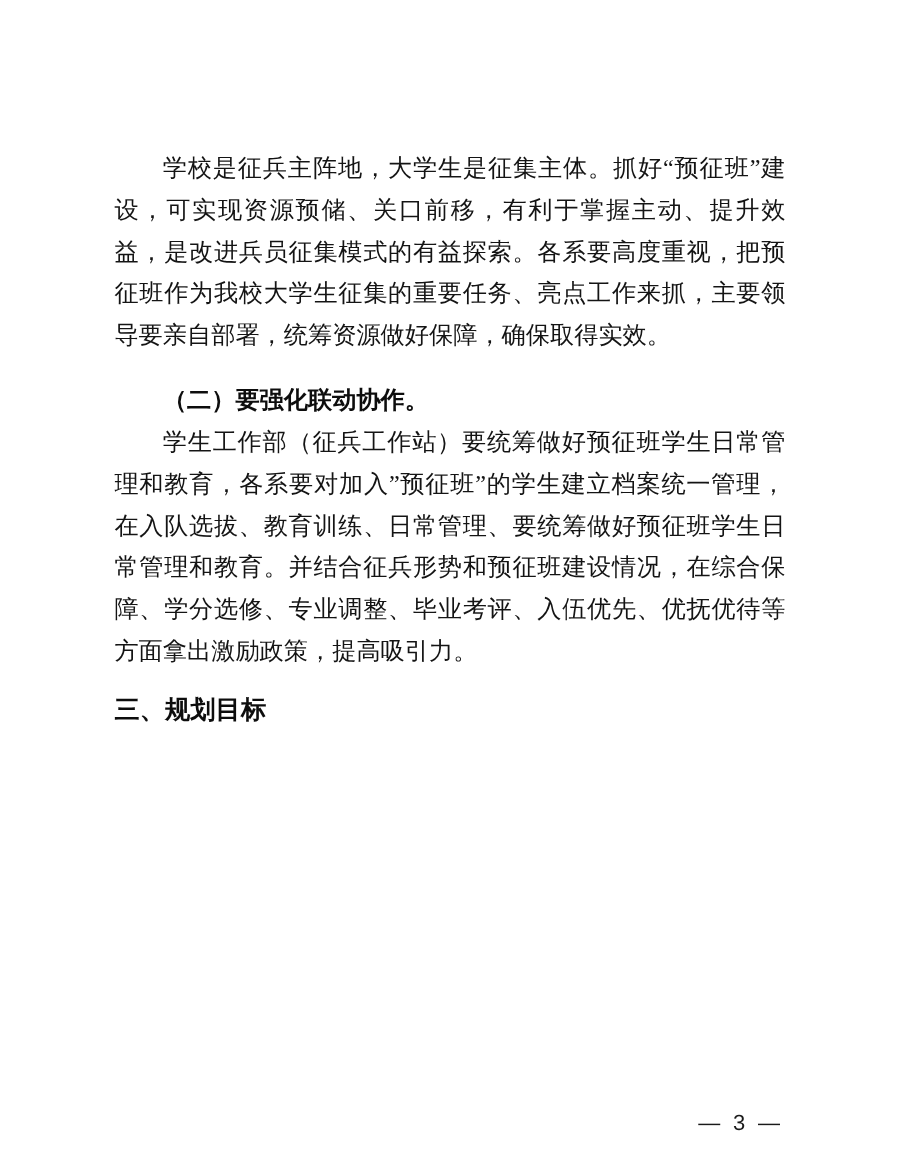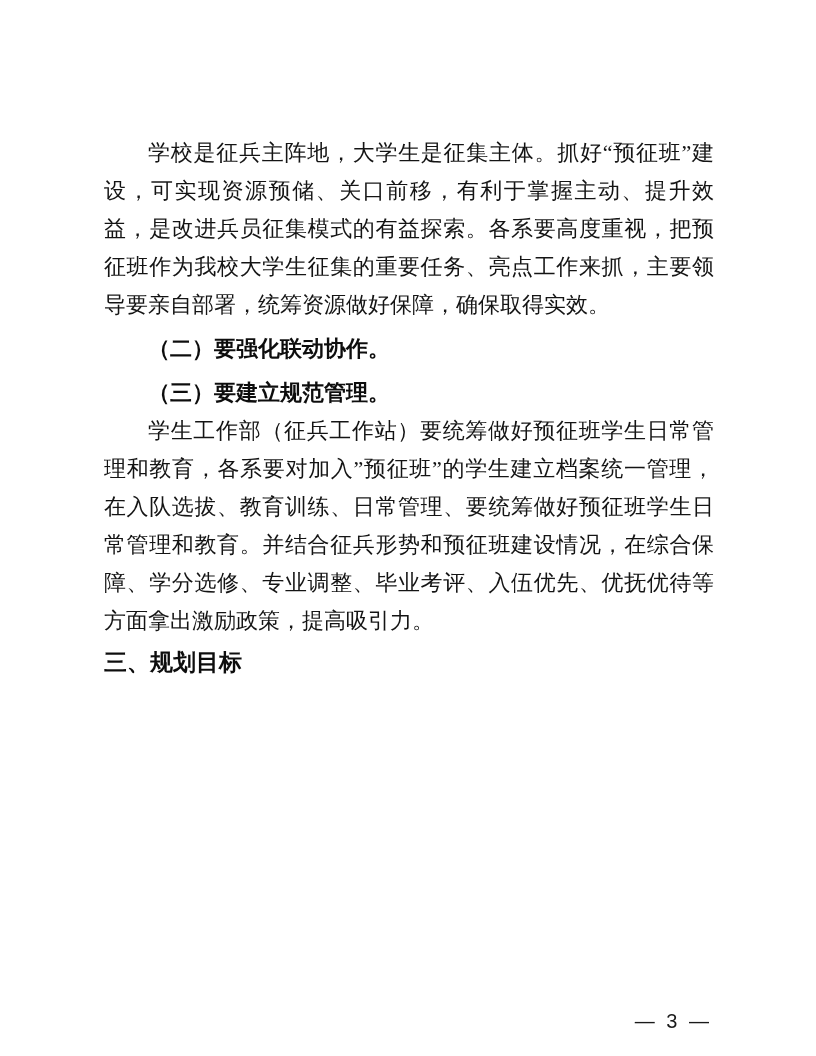--- a/index.html
+++ b/index.html
@@ -27,48 +27,47 @@
     text-align: justify;
     text-indent: 2em;
     font-family: "Liberation Serif", "DejaVu Serif", serif;
     color: #141414;
   }
   p.sub-heading {
     font-size: 22px;
     line-height: 38px;
     text-indent: 2em;
     font-weight: bold;
-    margin-top: 6px;
+    margin-top: 21px;
     color: #0d0d0d;
   }
   p.major-heading {
     font-size: 23px;
     line-height: 40px;
     font-weight: bold;
     font-family: "Liberation Sans", "DejaVu Sans", sans-serif;
-    margin-top: 2px;
+    margin-top: 14px;
     color: #0d0d0d;
   }
   .page-number {
     position: absolute;
     top: 1008px;
     right: 104px;
     font-size: 20px;
     line-height: 26px;
     font-family: "Liberation Sans", "DejaVu Sans", sans-serif;
     color: #1a1a1a;
     letter-spacing: 3px;
   }
 </style>
 </head>
 <body>
 
 <div class="page">
   <div class="content">
     <p class="body-para">学校是征兵主阵地，大学生是征集主体。抓好“预征班”建设，可实现资源预储、关口前移，有利于掌握主动、提升效益，是改进兵员征集模式的有益探索。各系要高度重视，把预征班作为我校大学生征集的重要任务、亮点工作来抓，主要领导要亲自部署，统筹资源做好保障，确保取得实效。</p>
     <p class="sub-heading">（二）要强化联动协作。</p>
-    <p class="sub-heading">（三）要建立规范管理。</p>
     <p class="body-para">学生工作部（征兵工作站）要统筹做好预征班学生日常管理和教育，各系要对加入”预征班”的学生建立档案统一管理，在入队选拔、教育训练、日常管理、要统筹做好预征班学生日常管理和教育。并结合征兵形势和预征班建设情况，在综合保障、学分选修、专业调整、毕业考评、入伍优先、优抚优待等方面拿出激励政策，提高吸引力。</p>
     <p class="major-heading">三、规划目标</p>
   </div>
 
   <div class="page-number">— 3 —</div>
 </div>
 
 </body></html>

